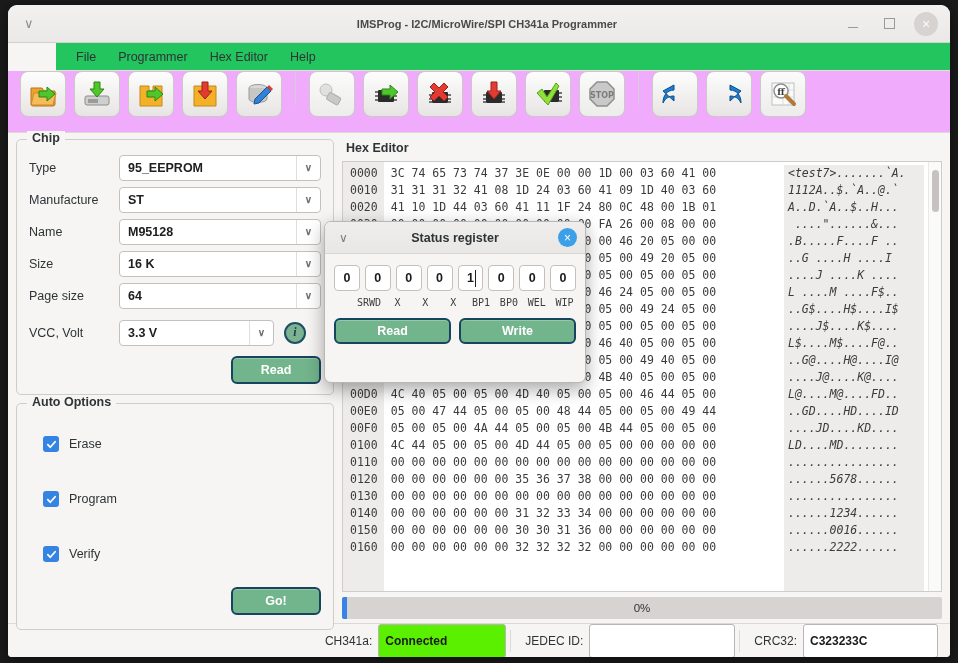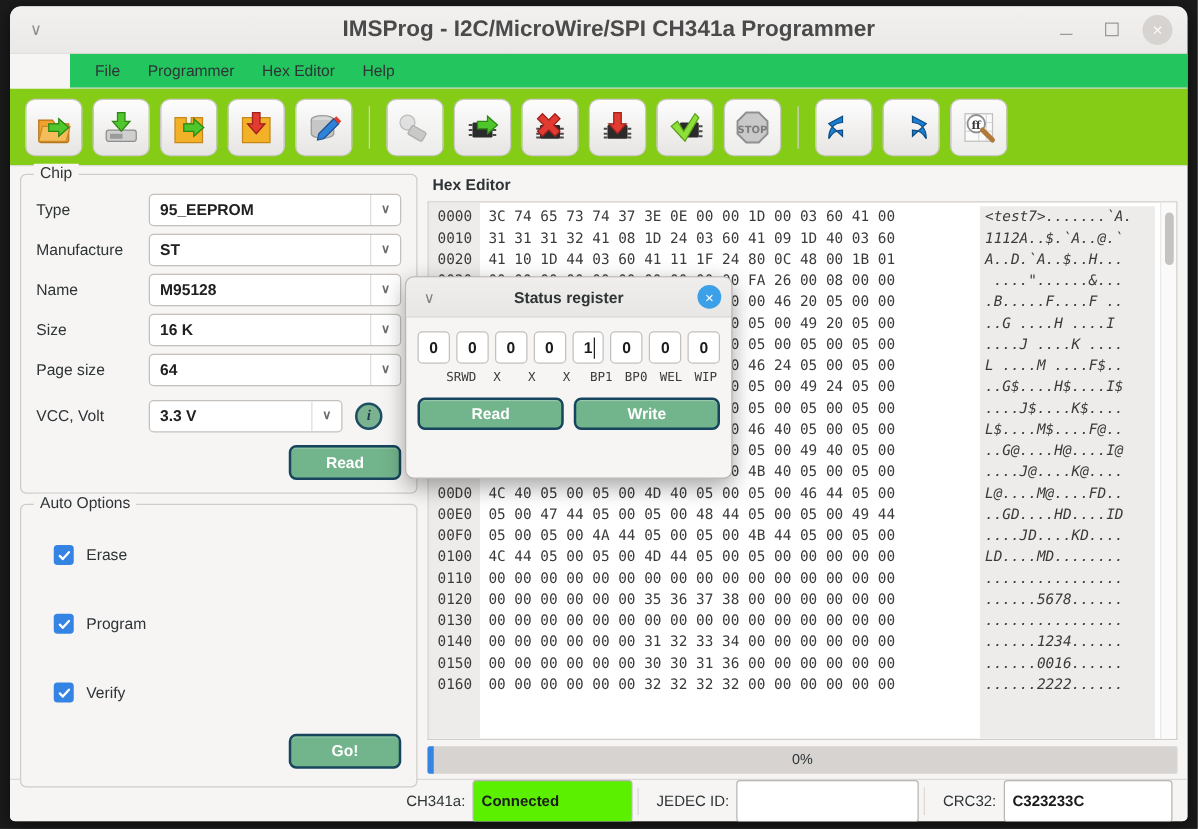--- a/index.html
+++ b/index.html
@@ -26,21 +26,21 @@
     background: linear-gradient(to bottom,#f2f1f0,#ebe9e7);
     border-bottom: 1px solid #d4d0cc;
     display: flex; align-items: center;
     position: relative;
     border-radius: 9px 9px 0 0;
   }
   .tb-left { width: 60px; display: flex; align-items: center; padding-left: 16px; }
   .tb-chev { color: #8d8d8d; font-size: 13px; line-height: 1; }
   .tb-title {
     position: absolute; left: 16px; right: 0; text-align: center;
-    font-size: 18px; color: #4a4a4a; font-weight: 600;
+    font-size: 11px; color: #4a4a4a; font-weight: 600;
     pointer-events: none;
   }
   .tb-right {
     margin-left: auto; display: flex; align-items: center;
     gap: 14px; padding-right: 12px; z-index: 2;
   }
   .tb-btn {
     width: 22px; height: 22px; display: flex; align-items: center;
     justify-content: center; color: #9a9a9a; font-size: 12px;
   }
@@ -61,22 +61,22 @@
     margin-left: 48px;
   }
   .menuitem {
     font-size: 12.5px; color: #2e3436; padding: 3px 10px;
     border-radius: 3px; cursor: default;
   }
 
   
   .toolbar {
     height: 62px; min-height: 62px;
-    background: #84cc16;
-    display: flex; align-items: center;
+    background: #f0abfc;
+    display: flex; 
     padding: 0 12px; gap: 8px;
     border-bottom: 1px solid #dcd9d6;
   }
   .tbtn {
     width: 46px; height: 46px;
     border-radius: 8px;
     background: linear-gradient(to bottom,#fdfdfd,#e7e5e3);
     border: 1px solid #cbc8c5;
     display: flex; align-items: center; justify-content: center;
     position: relative; cursor: pointer;
@@ -95,21 +95,21 @@
 
   
   .group {
     border: 1px solid #cfccc9; border-radius: 5px;
     position: relative; background: #f6f5f4;
     padding: 14px 12px 10px 12px;
   }
   .group > .glabel {
     position: absolute; top: -9px; left: 10px;
     background: #f6f5f4; padding: 0 5px;
-    font-size: 12.5px; font-weight: normal; color: #2e3436;
+    font-size: 12.5px; font-weight: bold; color: #2e3436;
   }
 
   
   .chiprow { display: flex; align-items: center; height: 27px; margin-bottom: 5px; }
   .chiplabel { width: 90px; font-size: 12.5px; color: #2e3436; }
   .combo {
     flex: 1; height: 26px; background: #ffffff;
     border: 1px solid #c3c0bd; border-radius: 4px;
     display: flex; align-items: center;
     padding: 0 0 0 8px; font-size: 12.5px; font-weight: bold;

